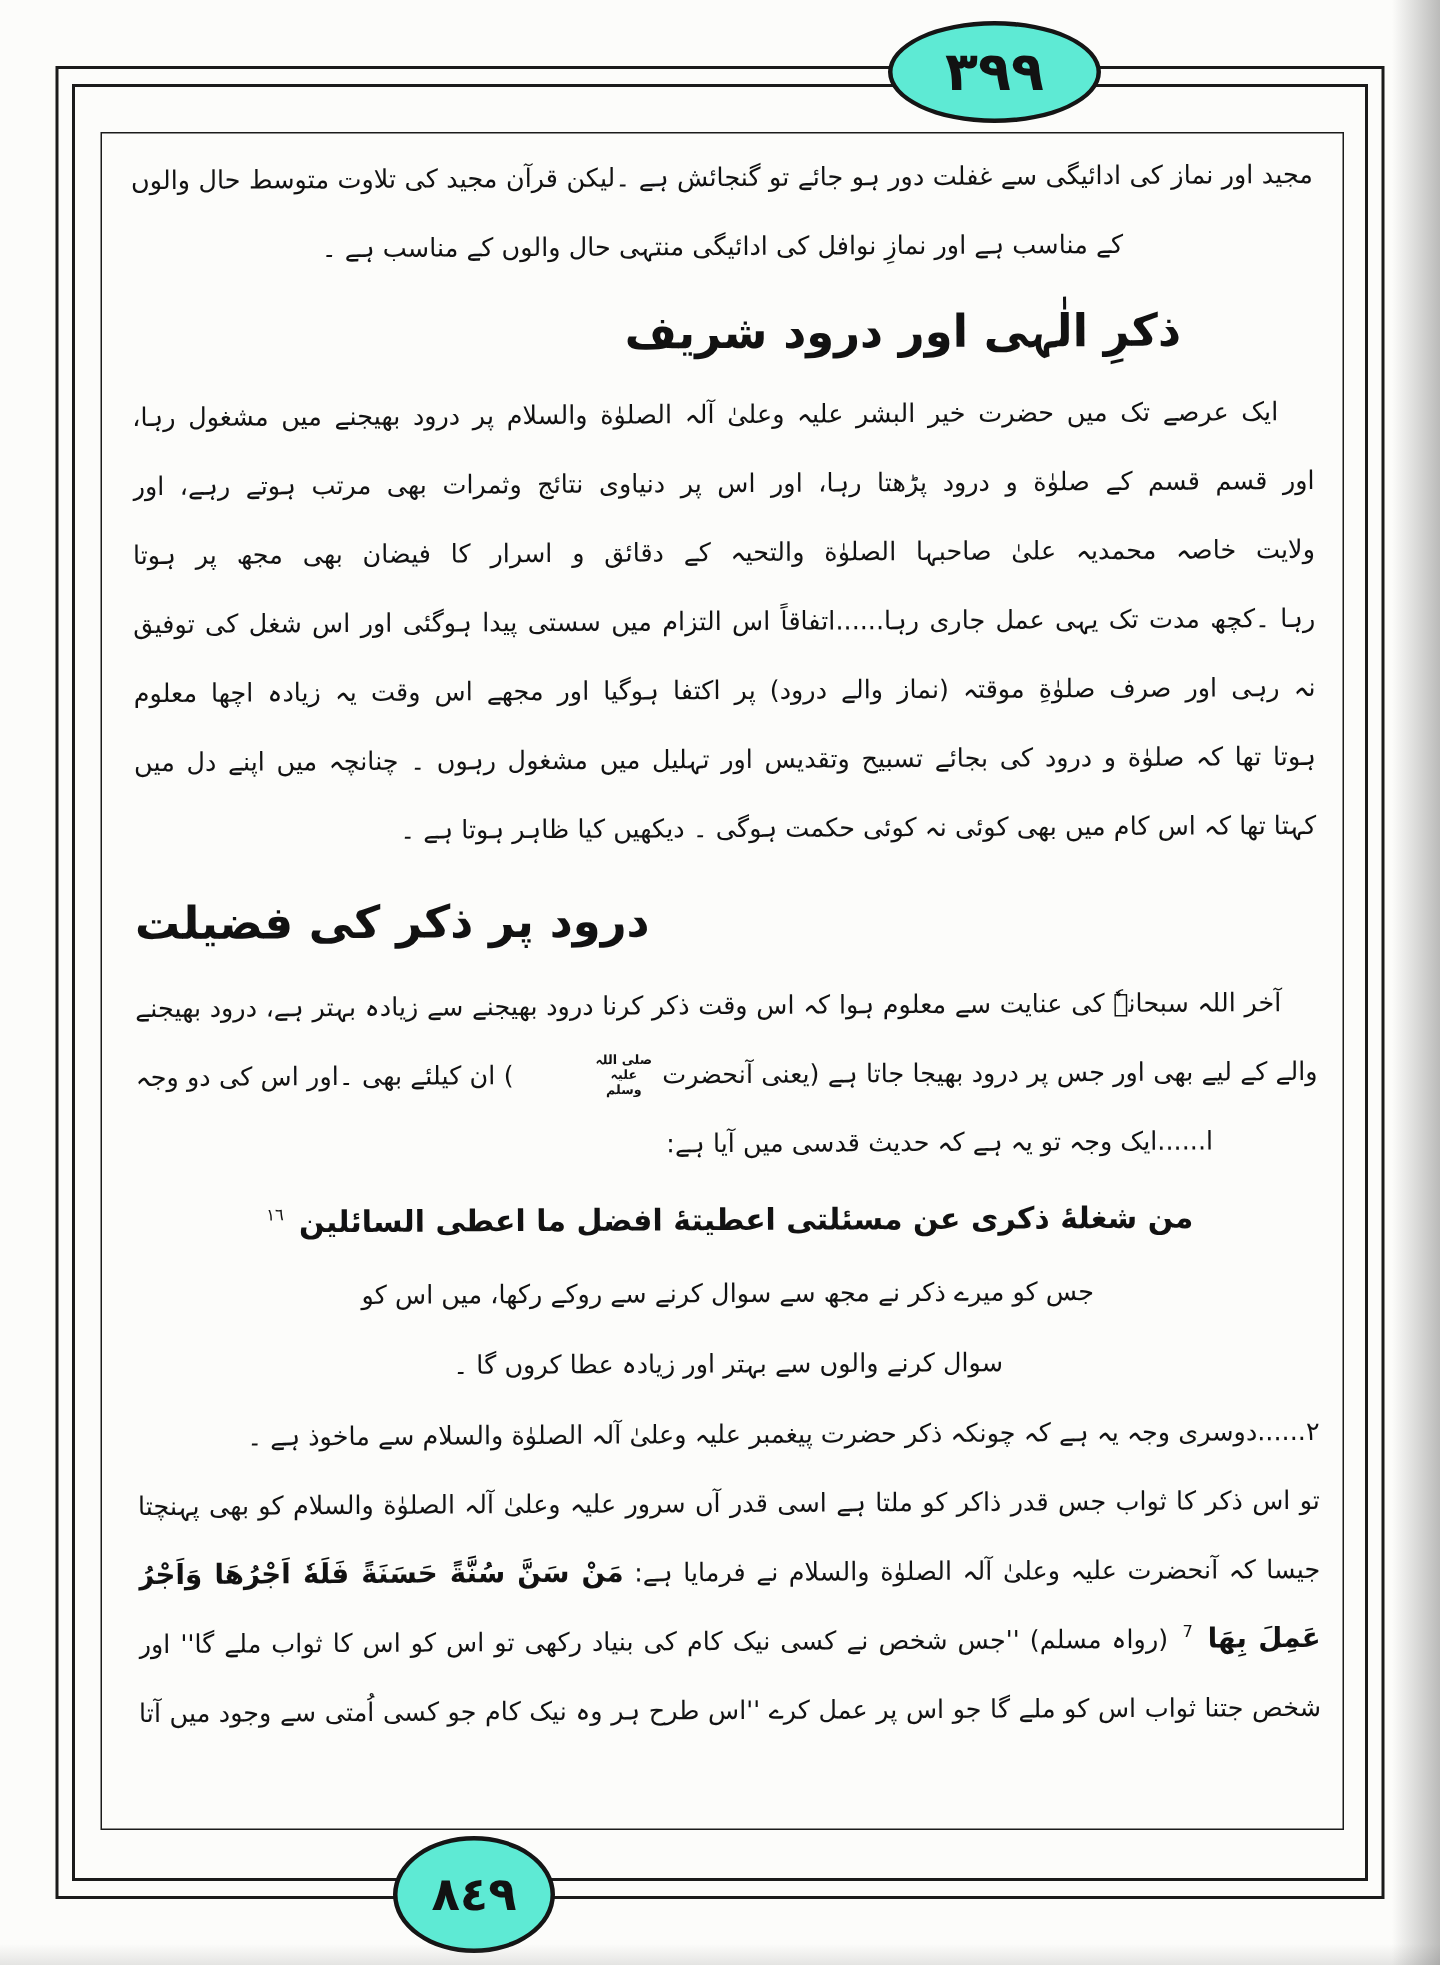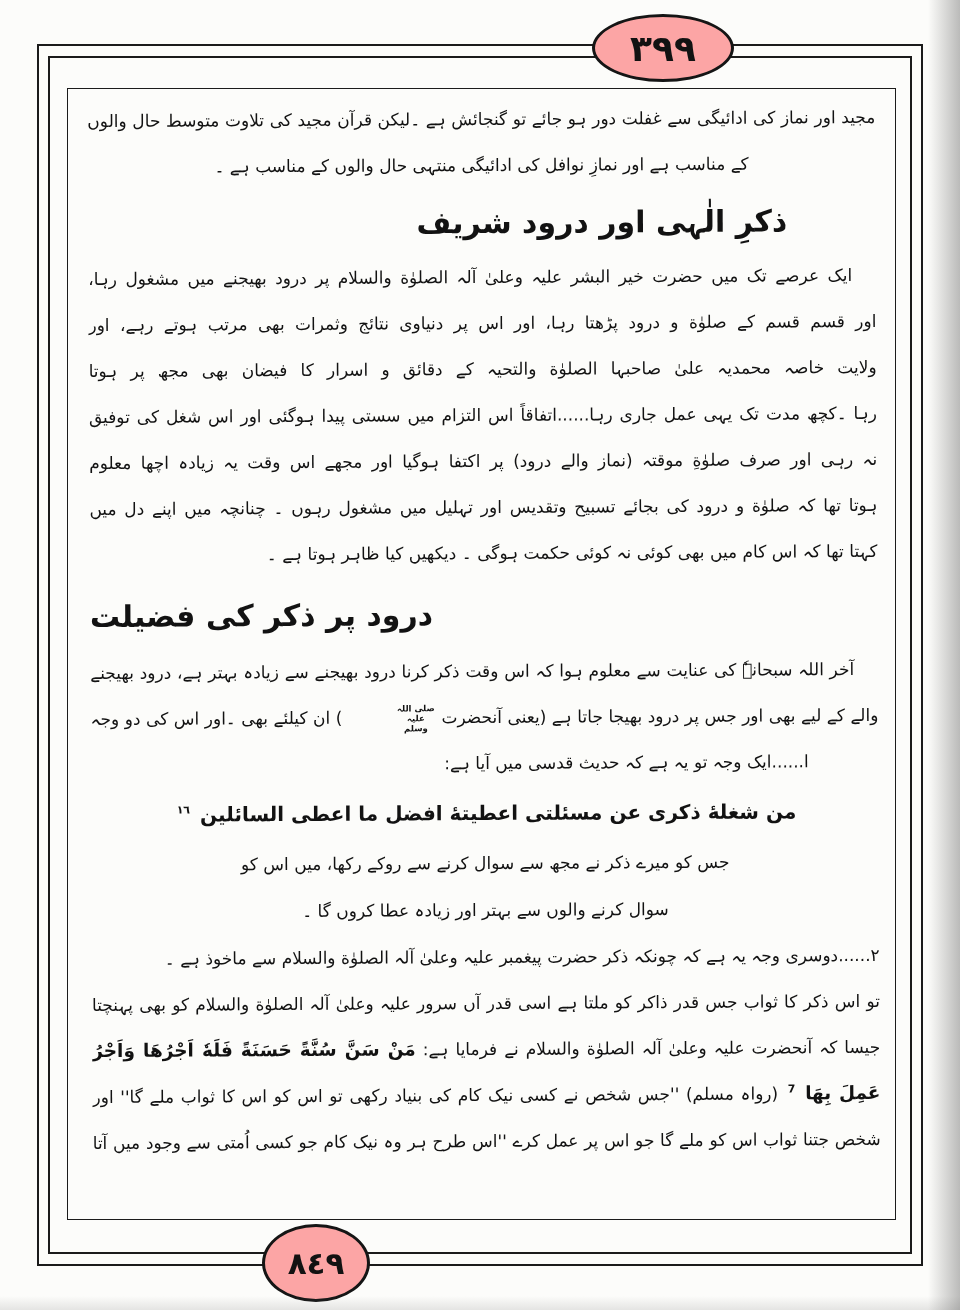--- a/index.html
+++ b/index.html
@@ -8,21 +8,21 @@
     background:#fcfcfa;color:#121212;
     font-family:"DejaVu Sans", sans-serif;
   }
   
   .frame{position:absolute;border:2px solid #1b1b1b;pointer-events:none;background:transparent;}
   #frame-outer{left:37px;top:44px;right:37px;bottom:44px;}
   #frame-mid{left:48px;top:56px;right:48px;bottom:56px;}
   #frame-inner{left:67px;top:88px;right:64px;bottom:90px;border-width:1px;}
   
   .cartouche{
-    position:absolute;z-index:6;background:#fca5a5;
+    position:absolute;z-index:6;background:#5eead4;
     border:3px solid #151515;border-radius:50%;
     display:flex;align-items:center;justify-content:center;
     font-weight:bold;letter-spacing:2px;
   }
   #cartouche-top{left:592px;top:14px;width:136px;height:62px;font-size:36px;}
   #cartouche-bottom{left:262px;top:1224px;width:102px;height:72px;font-size:31px;}
   
   .scan-shadow-right{
     position:absolute;top:0;right:0;width:32px;height:100%;z-index:8;
     background:linear-gradient(to right, rgba(100,100,100,0) 0%, rgba(80,80,80,0.38) 100%);
@@ -51,21 +51,21 @@
     overflow:hidden;
   }
   #heading-1{text-align:center;text-align-last:center;padding-left:240px;margin:6px 0 2px 0;}
   #heading-2{text-align:left;text-align-last:left;margin:10px 0 4px 0;}
   .arabic-line{
     font-weight:bold;font-size:20px;height:50px;line-height:50px;
     text-align:center;text-align-last:center;margin:2px 0;overflow:hidden;
   }
   .tr-line{height:47px;line-height:47px;font-size:17px;text-align:center;text-align-last:center;overflow:hidden;}
   .ab{font-weight:bold;font-size:18.5px;}
-  sup.fn{font-size:11px;line-height:0;vertical-align:super;font-weight:bold;padding:0 3px;}
+  sup.fn{font-size:11px;line-height:0;vertical-align:super;font-weight:normal;padding:0 3px;}
   .sall{
     display:inline-block;width:40px;font-size:8.5px;line-height:10px;
     vertical-align:middle;text-align:center;text-align-last:center;white-space:normal;
     font-weight:bold;
     margin-left:48px;
   }
 </style>
 </head>
 <body>
 

